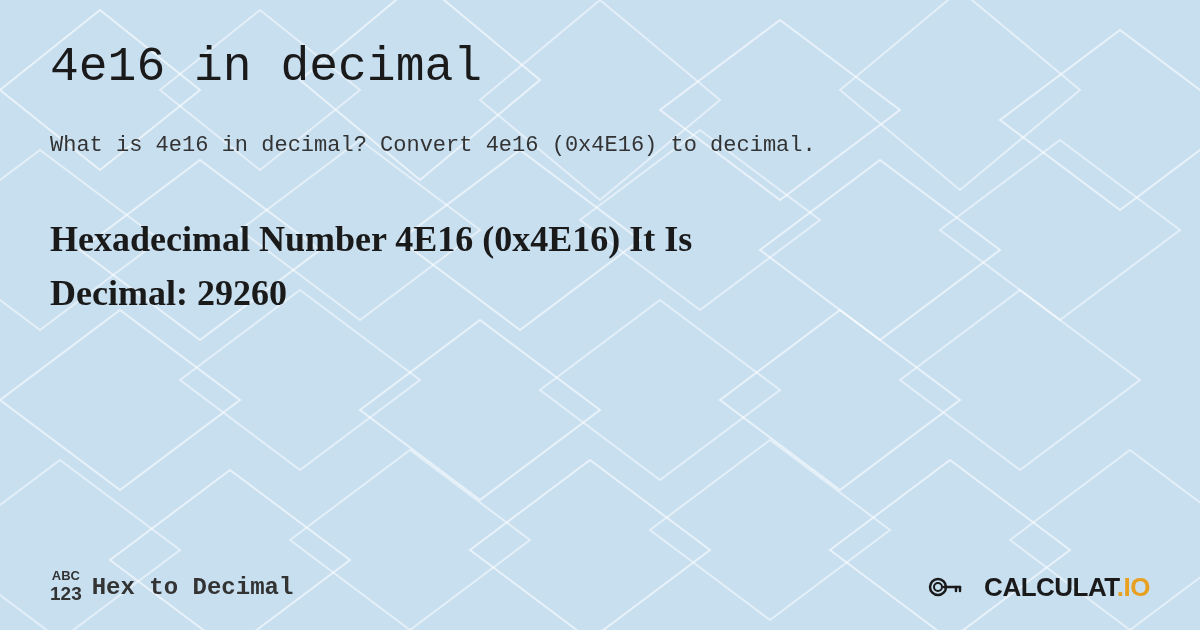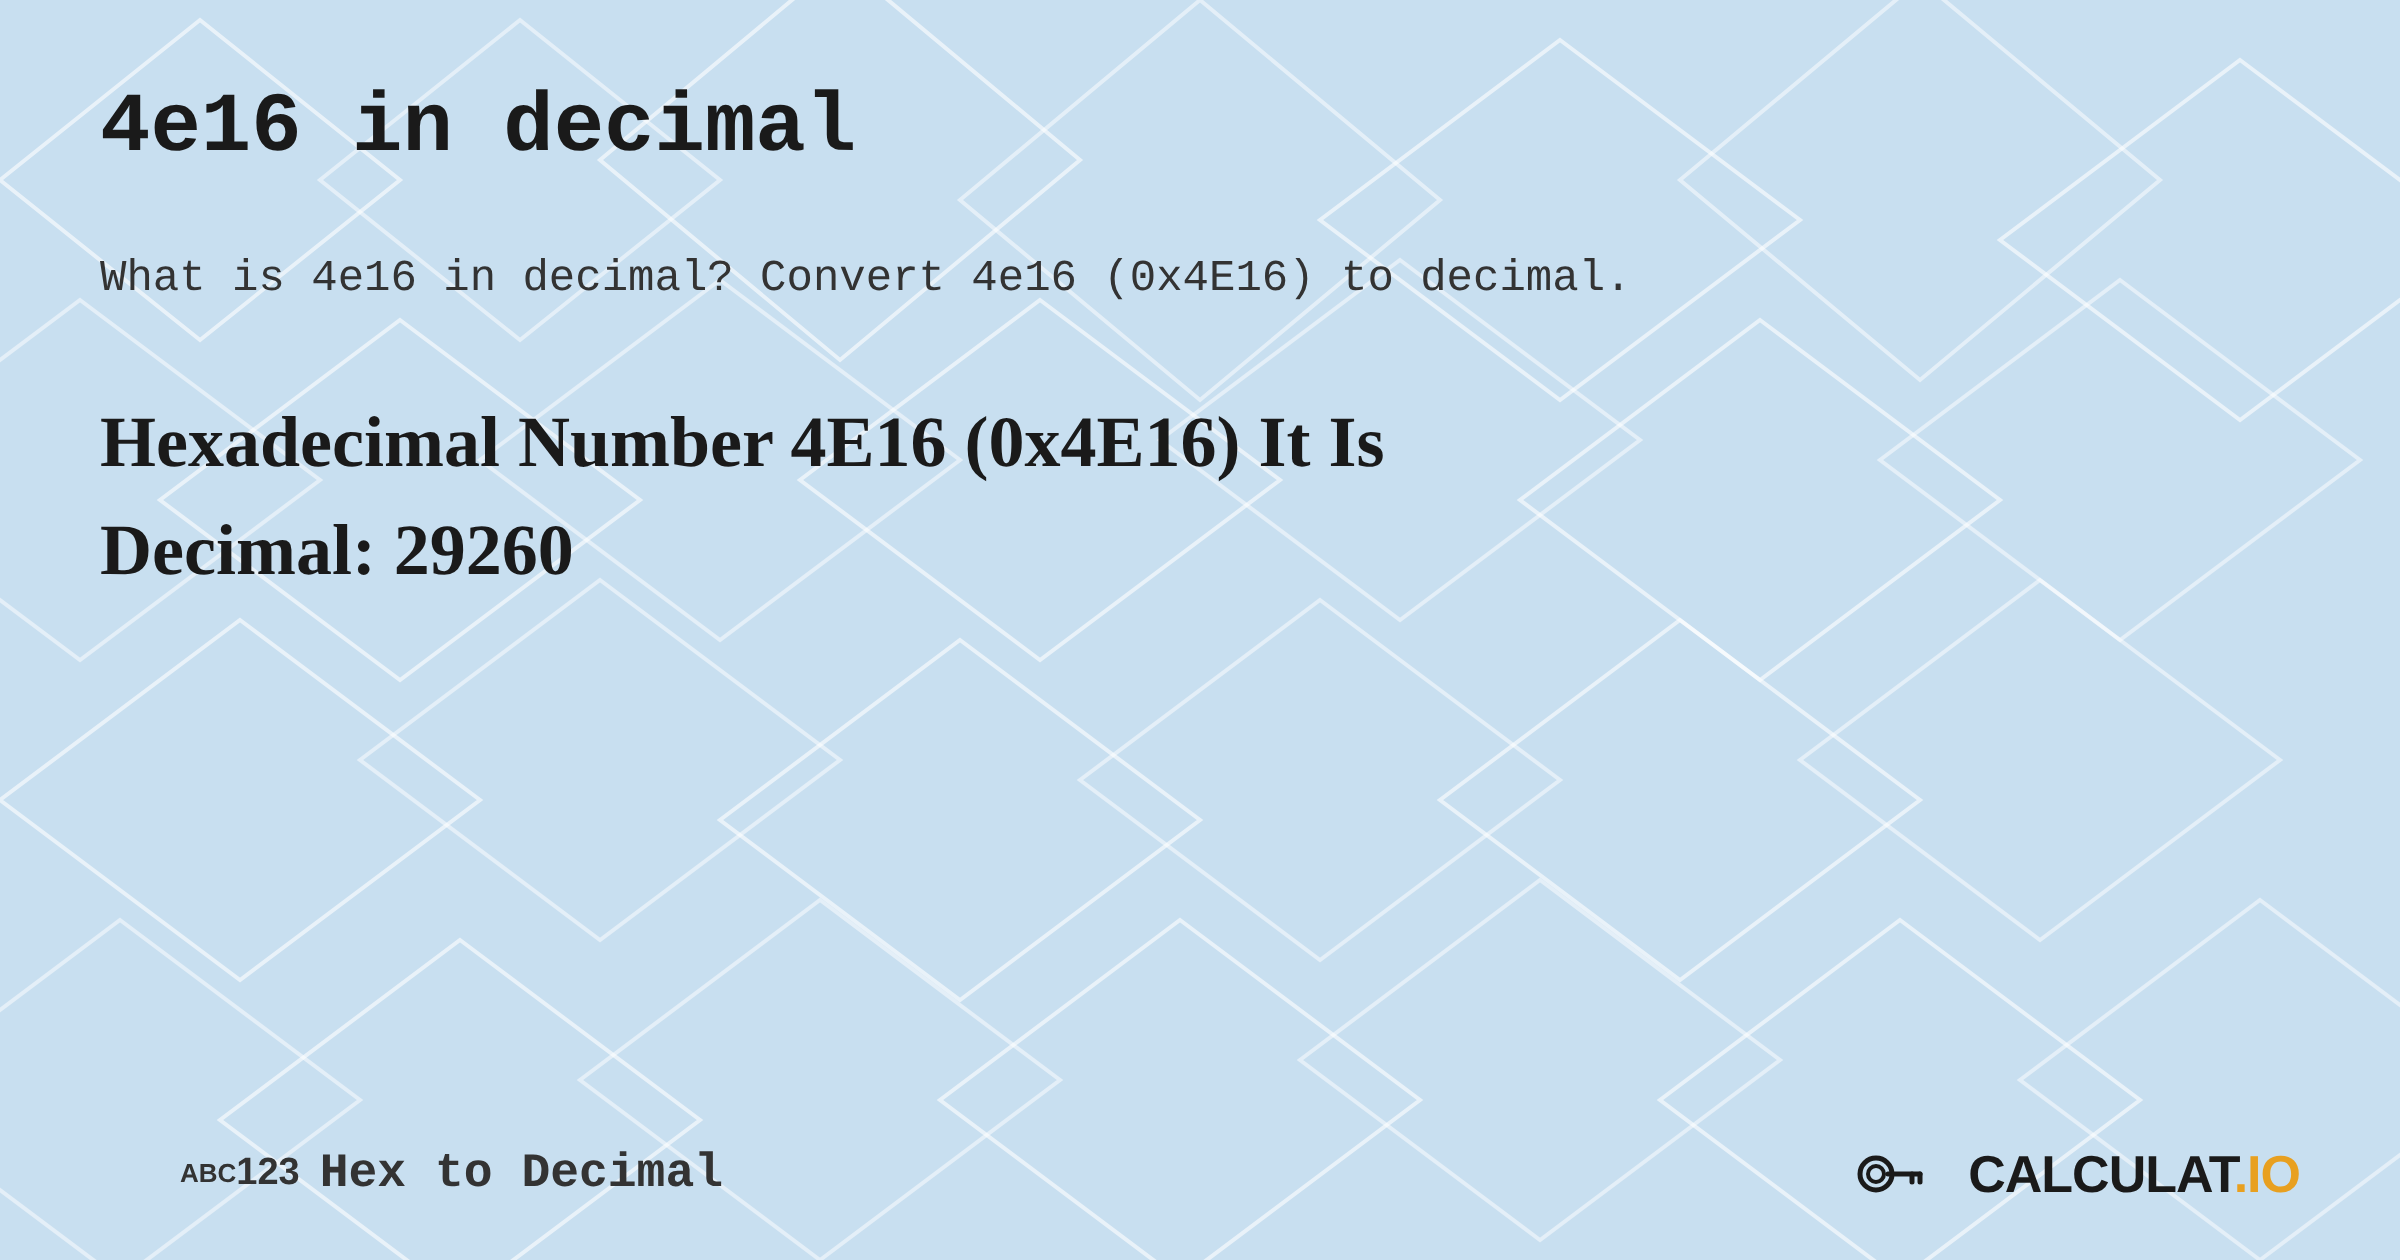--- a/index.html
+++ b/index.html
@@ -30,31 +30,31 @@
     .content {
       position: relative;
       z-index: 1;
       padding: 40px 50px 30px 50px;
       height: 100%;
       display: flex;
       flex-direction: column;
     }
 
     .page-title {
-      font-size: 42px;
-      font-weight: bold;
+      font-size: 48px;
+      font-weight: normal;
       color: #1a1a1a;
       margin-bottom: 35px;
       font-family: 'Courier New', Courier, monospace;
     }
 
     .description {
       font-size: 22px;
       color: #333;
-      margin-bottom: 38px;
+      margin-bottom: 50px;
       font-family: 'Courier New', Courier, monospace;
       line-height: 1.5;
     }
 
     .result-section {
       margin-bottom: 40px;
     }
 
     .result-heading {
       font-size: 36px;
@@ -75,24 +75,23 @@
     }
 
     .footer-left {
       display: flex;
       align-items: center;
       gap: 10px;
     }
 
     .abc-123-icon {
       display: flex;
-      flex-direction: row;
+      flex-direction: column;
       align-items: center;
       line-height: 1.1;
-      margin-left: 40px;
     }
 
     .abc-text {
       font-size: 13px;
       font-weight: bold;
       color: #333;
       font-family: Arial, sans-serif;
     }
 
     .num-text {

